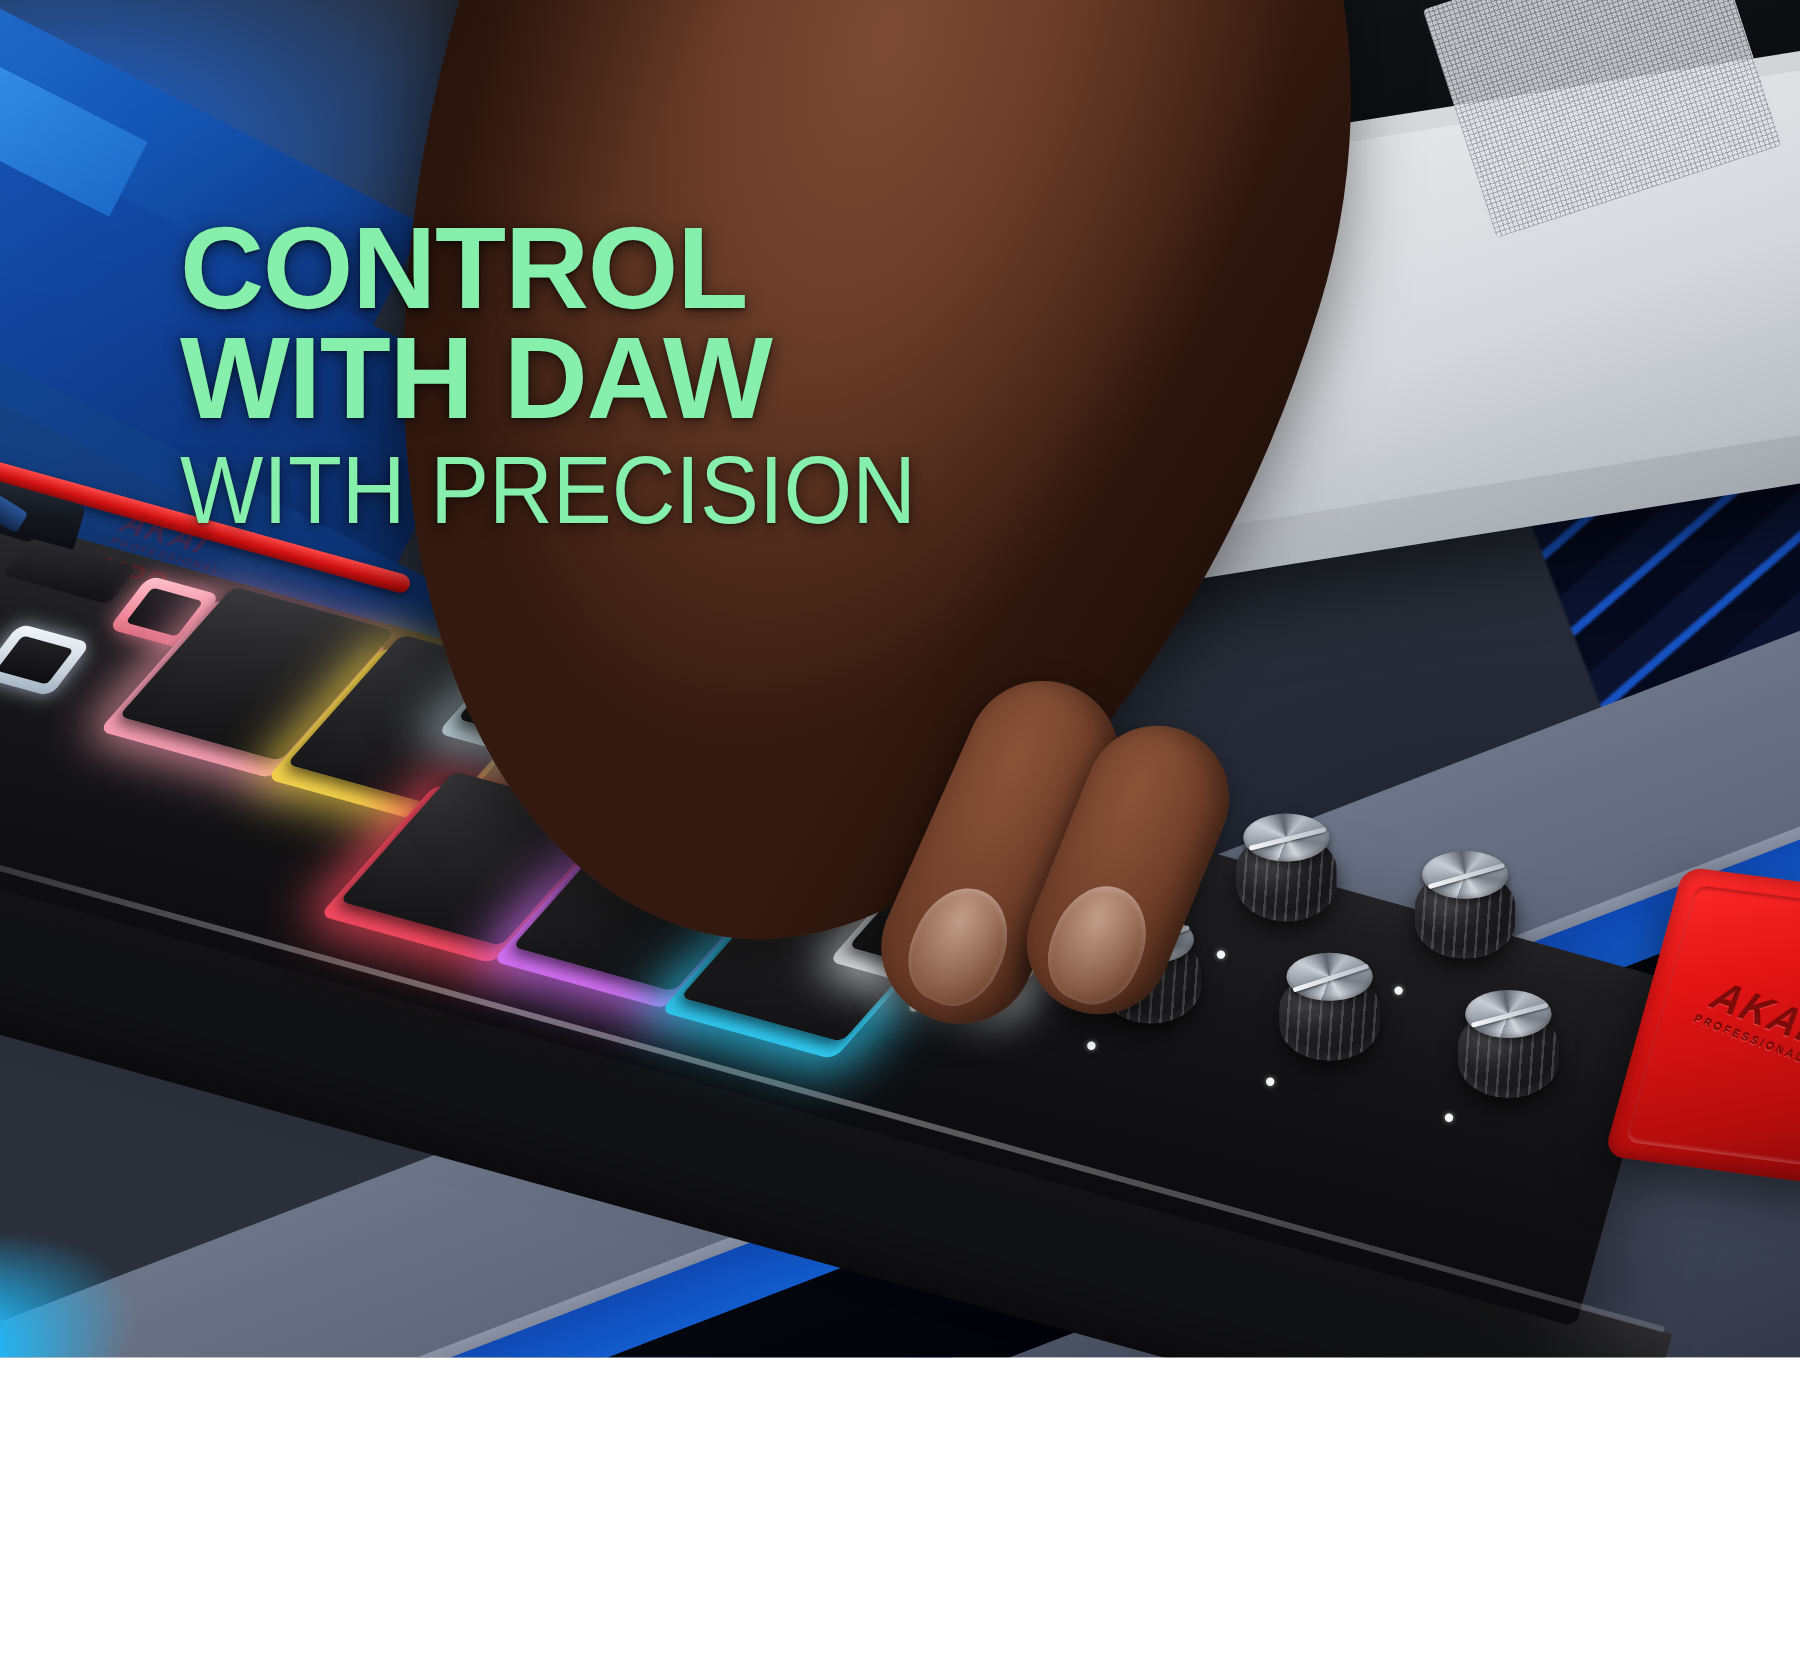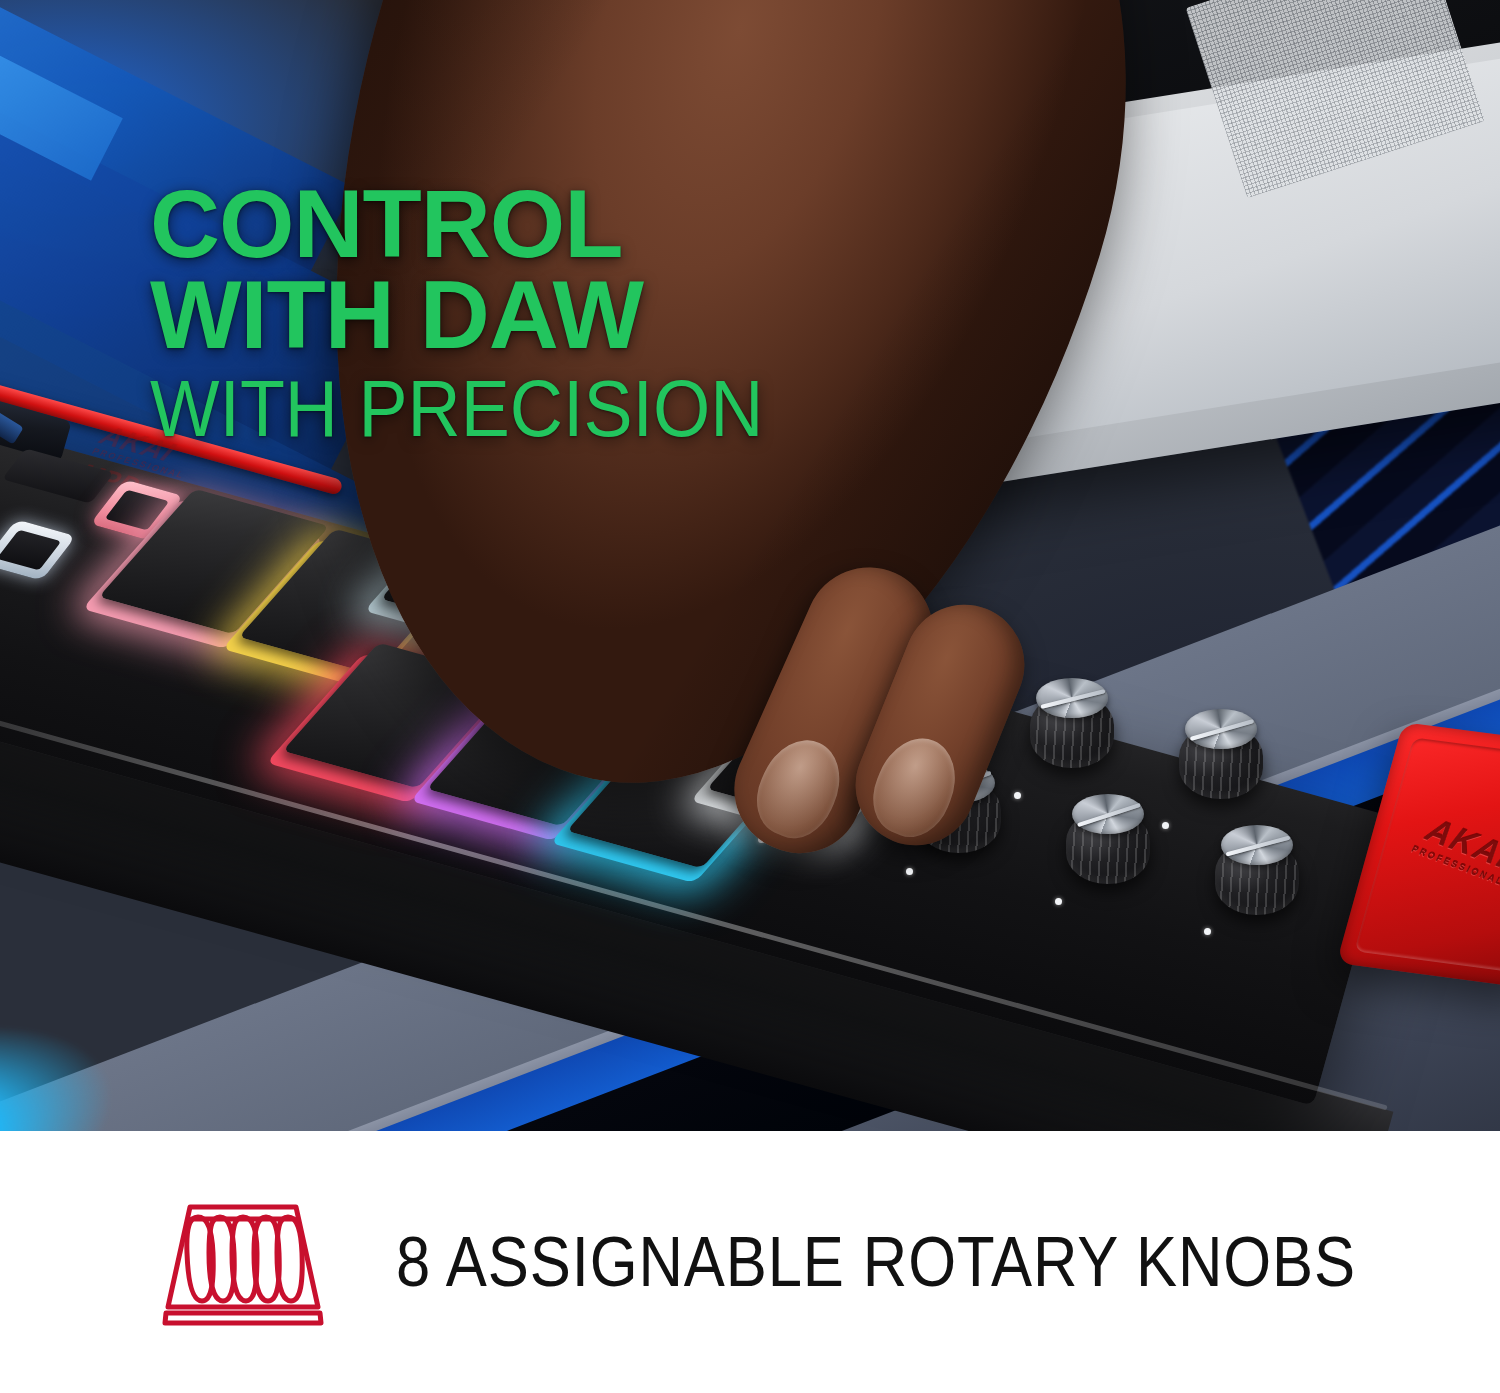--- a/index.html
+++ b/index.html
@@ -327,21 +327,21 @@
   .nail {
     position:absolute; width:76px; height:100px; border-radius:50% 50% 44% 44%;
     background:radial-gradient(ellipse at 40% 30%, rgba(255,232,214,.55), rgba(190,150,122,.30) 70%, rgba(120,80,58,.2));
     box-shadow:inset 0 2px 5px rgba(255,255,255,.25);
   }
 
   
   .headline {
     position:absolute; left:150px; top:178px;
     z-index:40;
-    color:#22c55e;
+    color:#86efac;
     text-shadow:0 3px 14px rgba(0,0,0,.55), 0 1px 3px rgba(0,0,0,.5);
     pointer-events:none;
   }
   .hl-1, .hl-2 {
     display:block;
     font-family:"Liberation Sans", sans-serif;
     font-weight:700;
     font-size:97px;
     line-height:.94;
     letter-spacing:-1px;
@@ -566,33 +566,14 @@
     </div>
 
     <div class="headline">
       <span class="hl-1">CONTROL</span>
       <span class="hl-2">WITH DAW</span>
       <span class="hl-3">WITH PRECISION</span>
     </div>
 
   </div>
 
-  <div class="caption">
-    <svg class="cap-icon" viewBox="0 0 170 135" aria-hidden="true">
-      <g fill="none" stroke="#C8102E" stroke-width="5" stroke-linejoin="round" stroke-linecap="round">
-
-        <path d="M32 12 L138 12 L160 112 L10 112 Z"></path>
-
-        <path d="M34 24 L136 24"></path>
-
-        <path d="M8 118 L162 118 L163 128 L7 128 Z"></path>
-
-        <path d="M40 22 C31 22 28 34 29 58 C30 86 34 106 44 106 C54 106 56 86 55 58 C54 34 49 22 40 22 Z"></path>
-        <path d="M62 22 C53 22 51 34 51 58 C51 86 55 106 65 106 C75 106 77 86 76 58 C75 34 71 22 62 22 Z"></path>
-        <path d="M85 22 C76 22 74 34 74 58 C74 86 78 106 88 106 C98 106 99 86 99 58 C99 34 94 22 85 22 Z"></path>
-        <path d="M108 22 C99 22 96 34 96 58 C96 86 100 106 110 106 C120 106 122 86 121 58 C120 34 117 22 108 22 Z"></path>
-        <path d="M130 22 C121 22 119 34 119 58 C119 86 123 106 133 106 C143 106 145 86 144 58 C143 34 139 22 130 22 Z"></path>
-      </g>
-    </svg>
-    <div class="cap-text">8 ASSIGNABLE ROTARY KNOBS</div>
-  </div>
 
 </div>
 
 </body></html>

